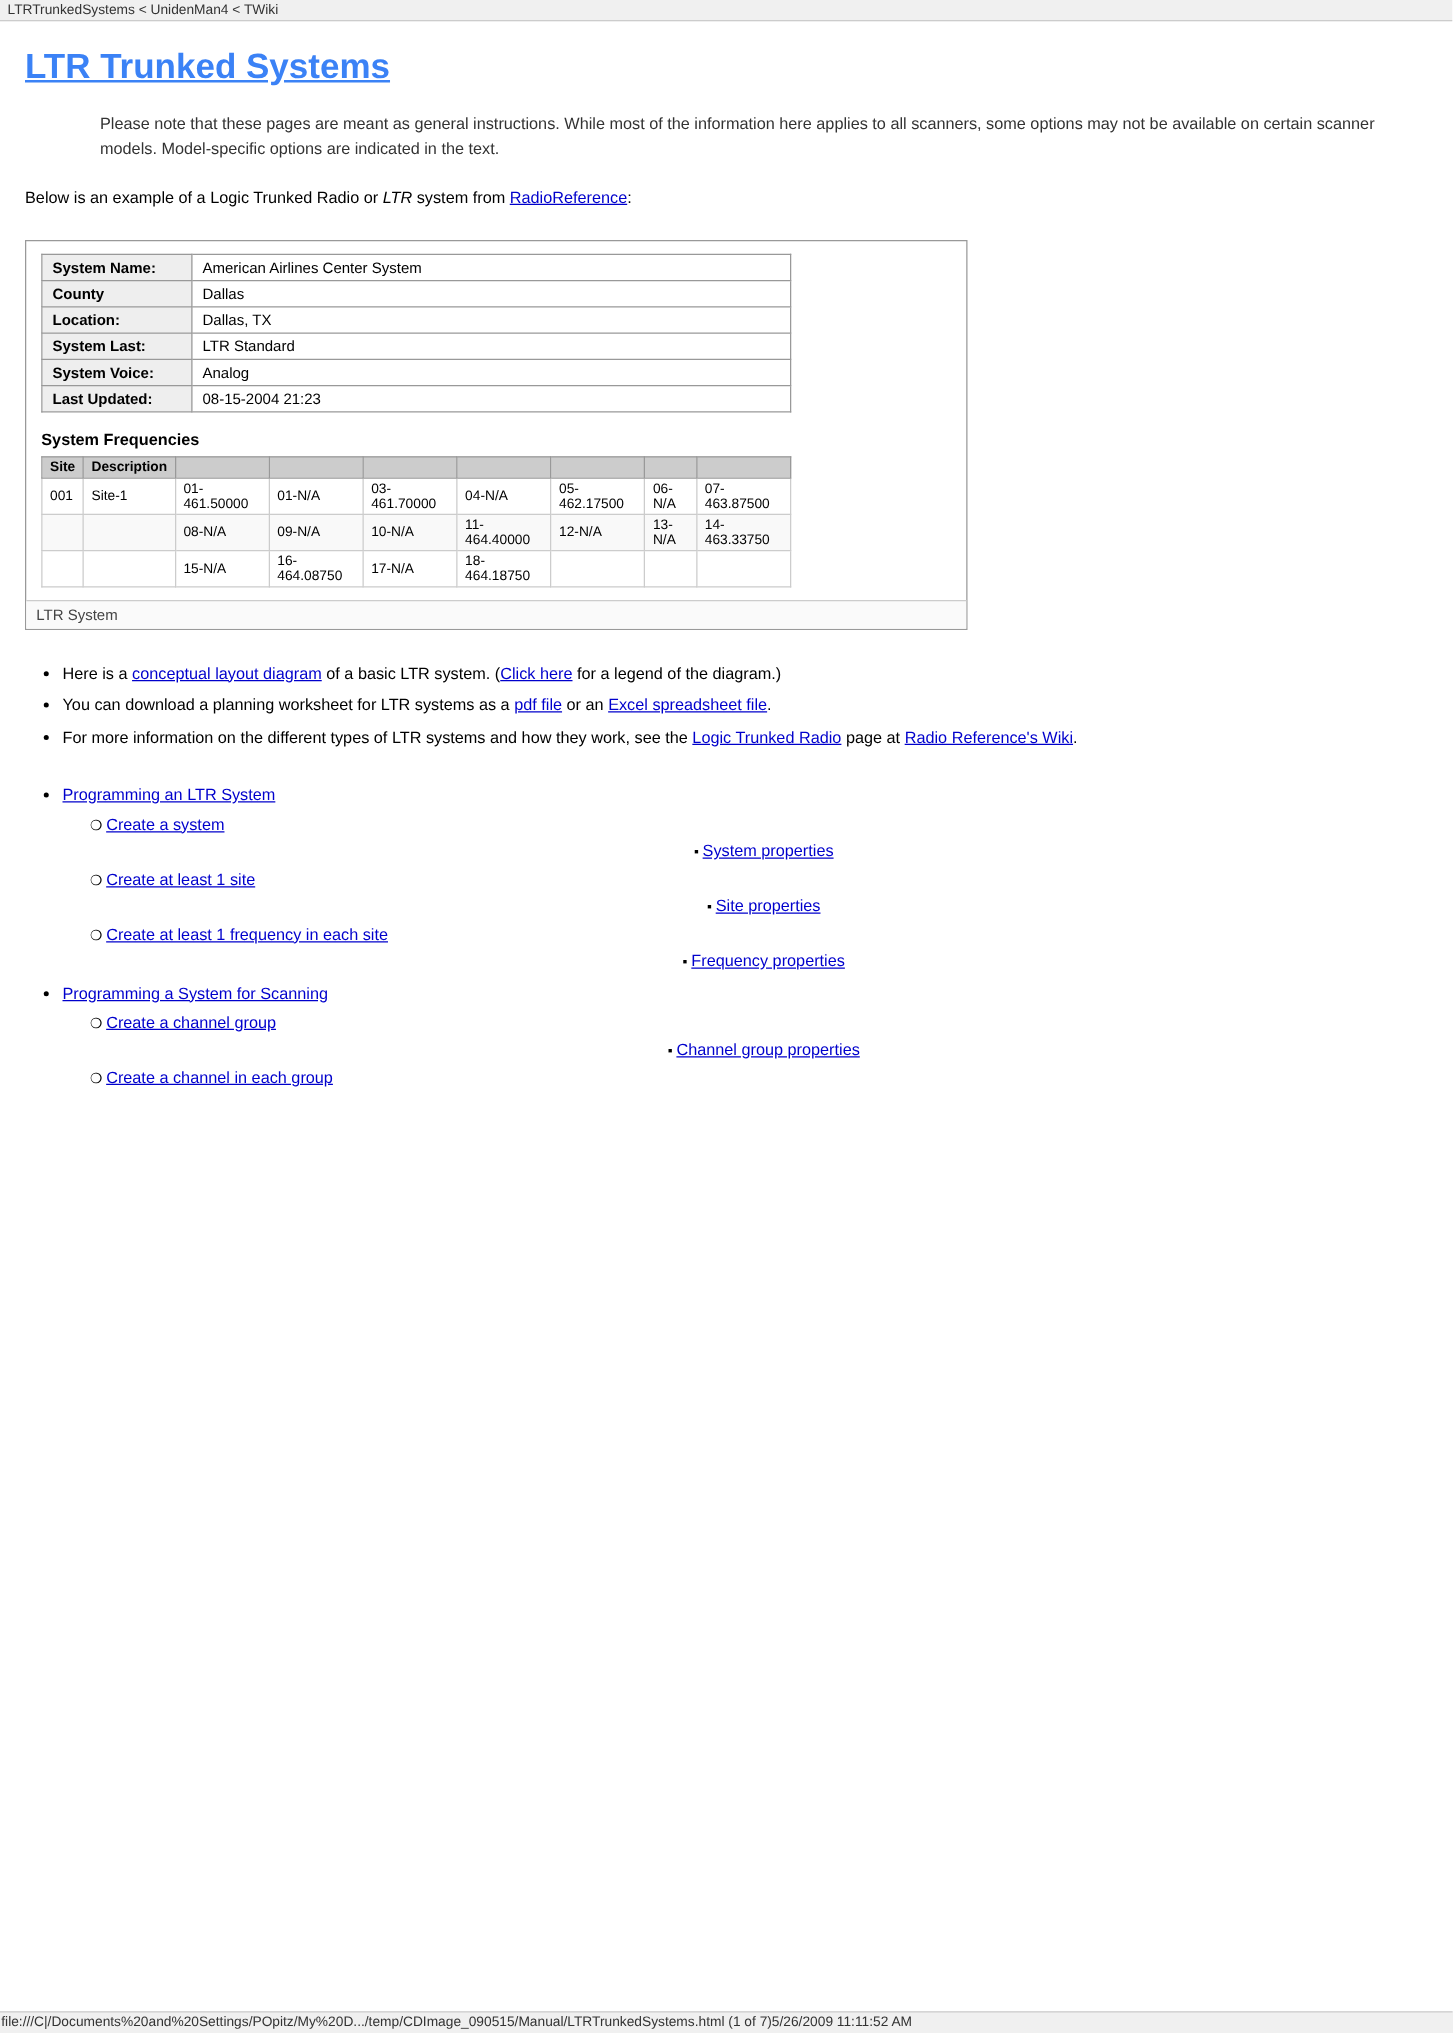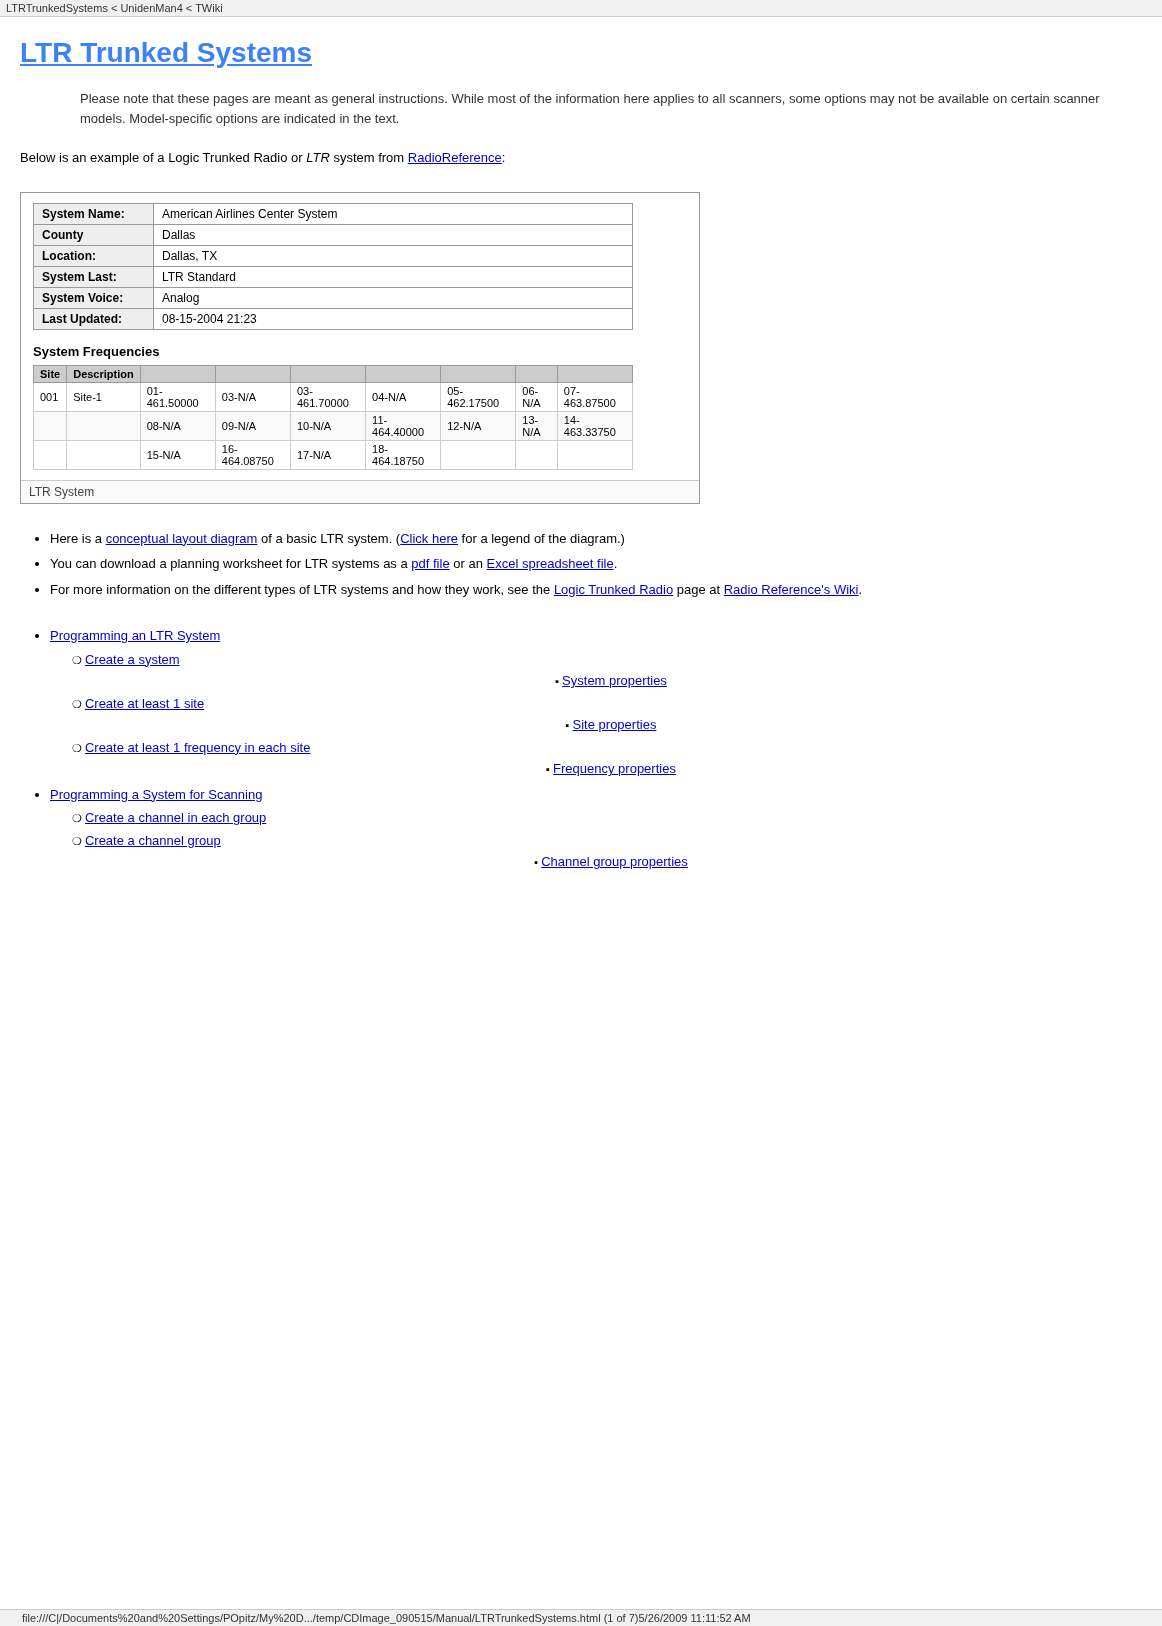--- a/index.html
+++ b/index.html
@@ -44,21 +44,21 @@
     a {
       color: #00c;
       text-decoration: underline;
       margin-top: 48px;
     }
     .ltr-system-figure {
       border: 1px solid #999;
       margin: 10px 0 4px 0;
       padding: 0;
       display: inline-block;
-      width: 680px;
+      width: 754px;
     }
     .ltr-table-wrap {
       padding: 10px 12px;
     }
     .info-table {
       border-collapse: collapse;
       width: 600px;
       font-size: 12px;
       margin-bottom: 14px;
     }
@@ -137,21 +137,21 @@
       font-size: 11px;
     }
     #status-bar {
       position: fixed;
       bottom: 0;
       left: 0;
       right: 0;
       background: #f0f0f0;
       border-top: 1px solid #ccc;
       font-size: 11px;
-      padding: 2px 22px;
+      padding: 2px 1px;
       color: #333;
     }
   </style>
 </head>
 <body>
 
 <div id="browser-title-bar">
   <span>LTRTrunkedSystems &lt; UnidenMan4 &lt; TWiki</span>
 </div>
 
@@ -213,21 +213,21 @@
               <th></th>
               <th></th>
               <th></th>
             </tr>
           </thead>
           <tbody>
             <tr>
               <td>001</td>
               <td>Site-1</td>
               <td>01-461.50000</td>
-              <td>03-N/A</td>
+              <td>01-N/A</td>
               <td>03-461.70000</td>
               <td>04-N/A</td>
               <td>05-462.17500</td>
               <td>06-N/A</td>
               <td>07-463.87500</td>
             </tr>
             <tr>
               <td></td>
               <td></td>
               <td>08-N/A</td>
@@ -299,30 +299,30 @@
               <a href="#">Frequency properties</a>
             </li>
           </ul>
         </li>
       </ul>
     </li>
     <li>
       <a href="#">Programming a System for Scanning</a>
       <ul class="sub-list">
         <li>
-          <a href="#">Create a channel in each group</a>
-        </li>
-        <li>
           <a href="#">Create a channel group</a>
           <ul class="sub-sub-list">
             <li>
               <a href="#">Channel group properties</a>
             </li>
           </ul>
         </li>
+        <li>
+          <a href="#">Create a channel in each group</a>
+        </li>
       </ul>
     </li>
   </ul>
 
 </div>
 
 <div id="status-bar">
   <span>file:///C|/Documents%20and%20Settings/POpitz/My%20D.../temp/CDImage_090515/Manual/LTRTrunkedSystems.html (1 of 7)5/26/2009 11:11:52 AM</span>
 </div>
 

